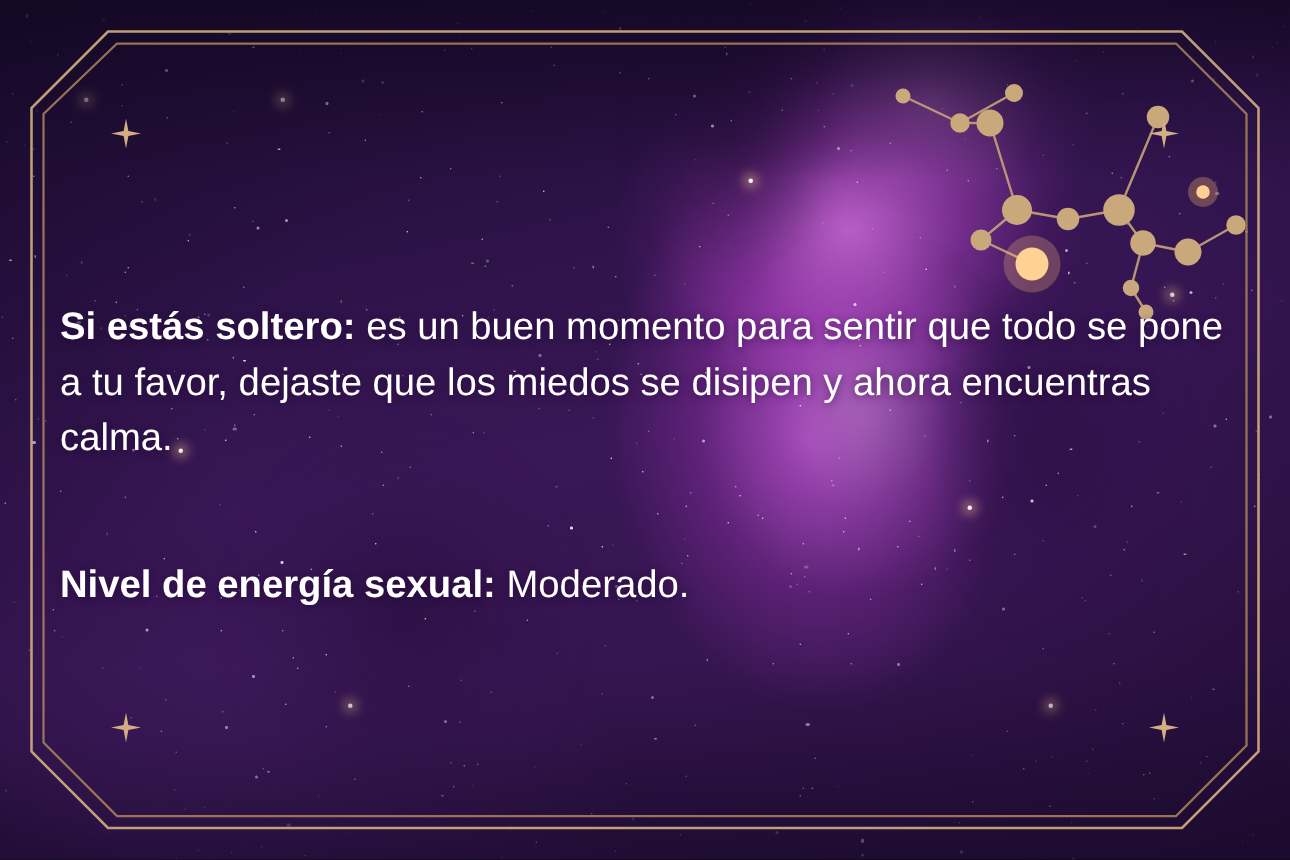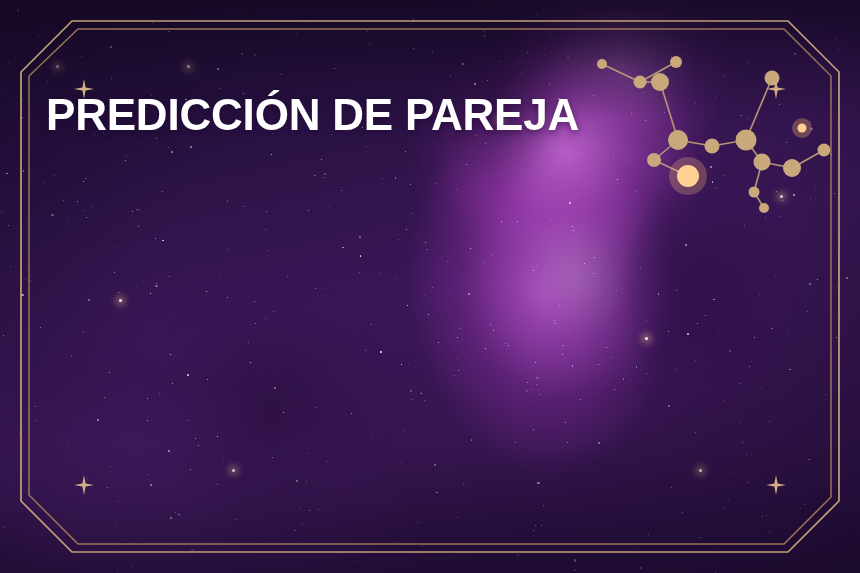--- a/index.html
+++ b/index.html
@@ -691,17 +691,20 @@
         </svg>
     </div>
     <div class="sparkle" style="left:766px; top:475px;">
       <svg width="20" height="20" viewBox="0 0 20 20">
           <path d="M10 0 L11.6 8.4 L20 10 L11.6 11.6 L10 20 L8.4 11.6 L0 10 L8.4 8.4 Z" fill="#d2ae82"></path>
         </svg>
     </div>
   </div>
 
   <div class="content">
-    <h1 class="title">PREDICCIÓN DE PAREJA</h1>
-
+
+    <div class="body-block">
+      <p class="para"><b>Si estás soltero:</b><span> es un buen momento para sentir que todo se pone a tu favor, dejaste que los miedos se disipen y ahora encuentras calma.</span></p>
+      <p class="para"><b>Nivel de energía sexual:</b><span> Moderado.</span></p>
+    </div>
   </div>
 
 </div>
 
 </body></html>

